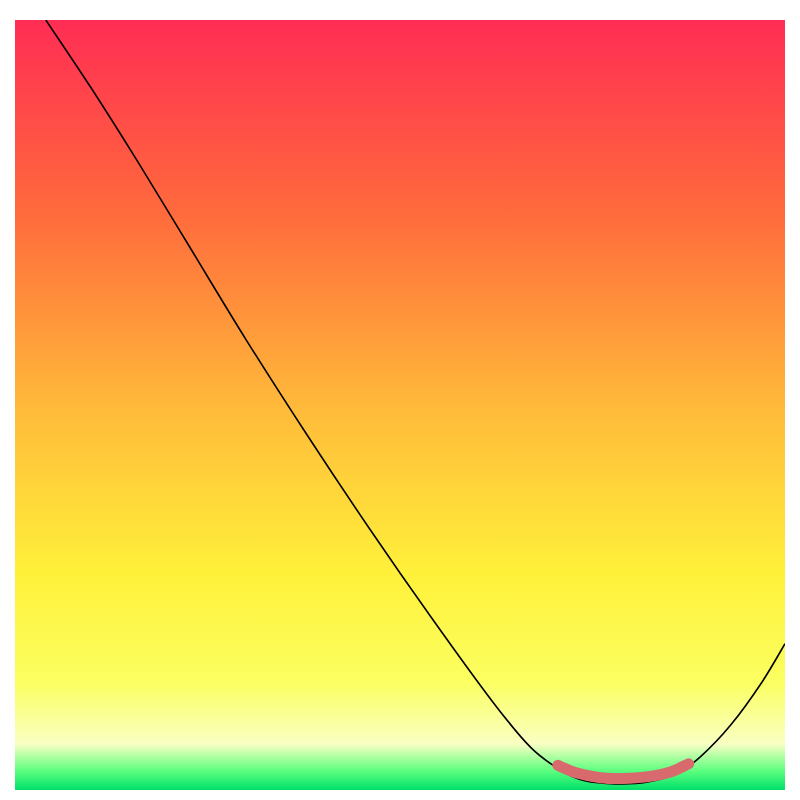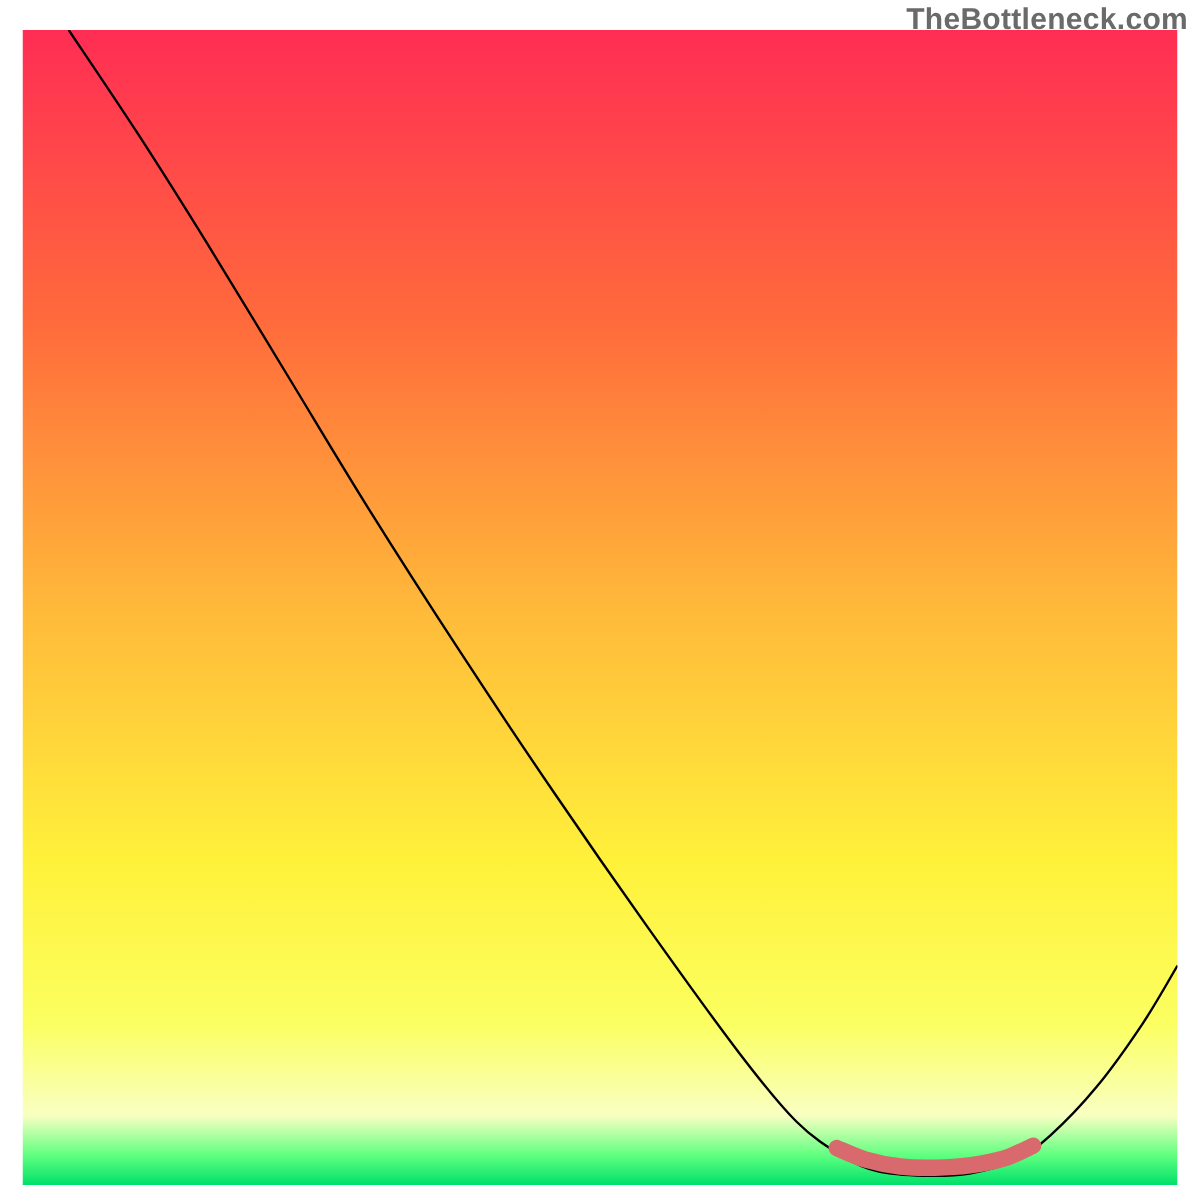--- a/index.html
+++ b/index.html
@@ -31,21 +31,20 @@
     font-weight: bold;
     color: #6a6a6a;
     letter-spacing: 0.2px;
   }
   svg { display: block; }
 </style>
 </head>
 <body>
 
 <div class="chart-container">
-  <div class="attribution">TheBottleneck.com</div>
   <div class="plot-area">
     <svg id="chart-svg" width="770" height="770" viewBox="0 0 770 770" preserveAspectRatio="none">
       <defs>
         <linearGradient id="bg-grad" x1="0" y1="0" x2="0" y2="1">
             <stop offset="0%" stop-color="#ff2d54"></stop>
             <stop offset="25%" stop-color="#ff6a3c"></stop>
             <stop offset="50%" stop-color="#ffb93a"></stop>
             <stop offset="72%" stop-color="#fff13a"></stop>
             <stop offset="86%" stop-color="#fbff61"></stop>
             <stop offset="94%" stop-color="#f9ffc2"></stop>

